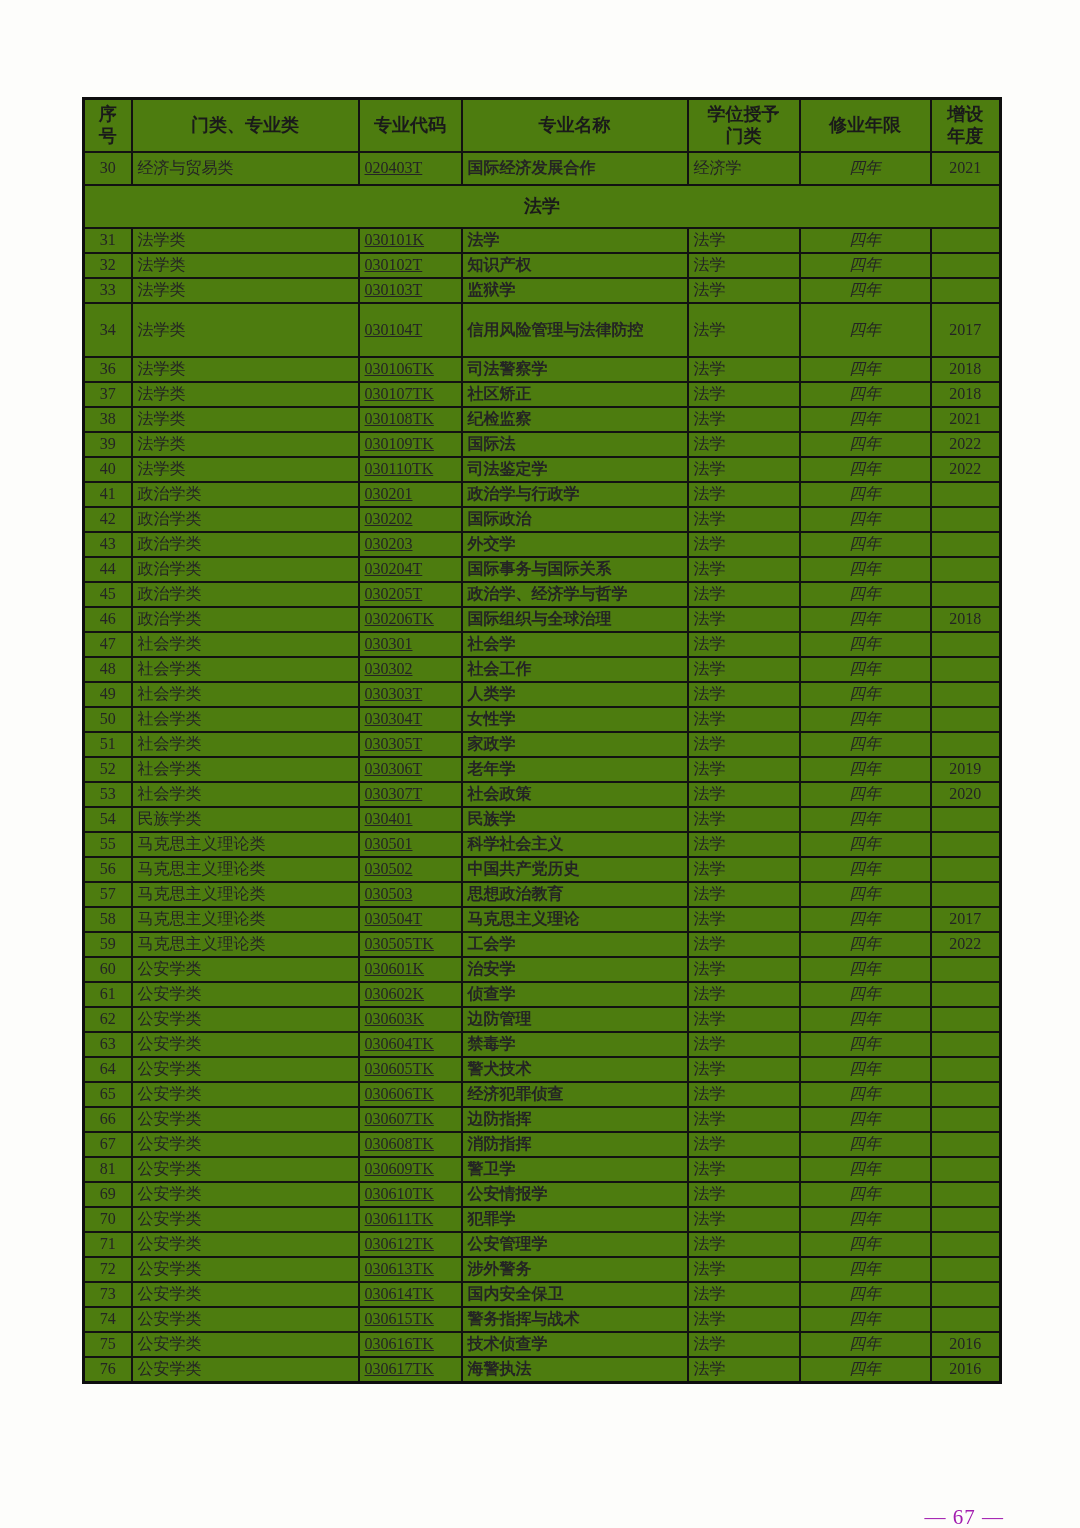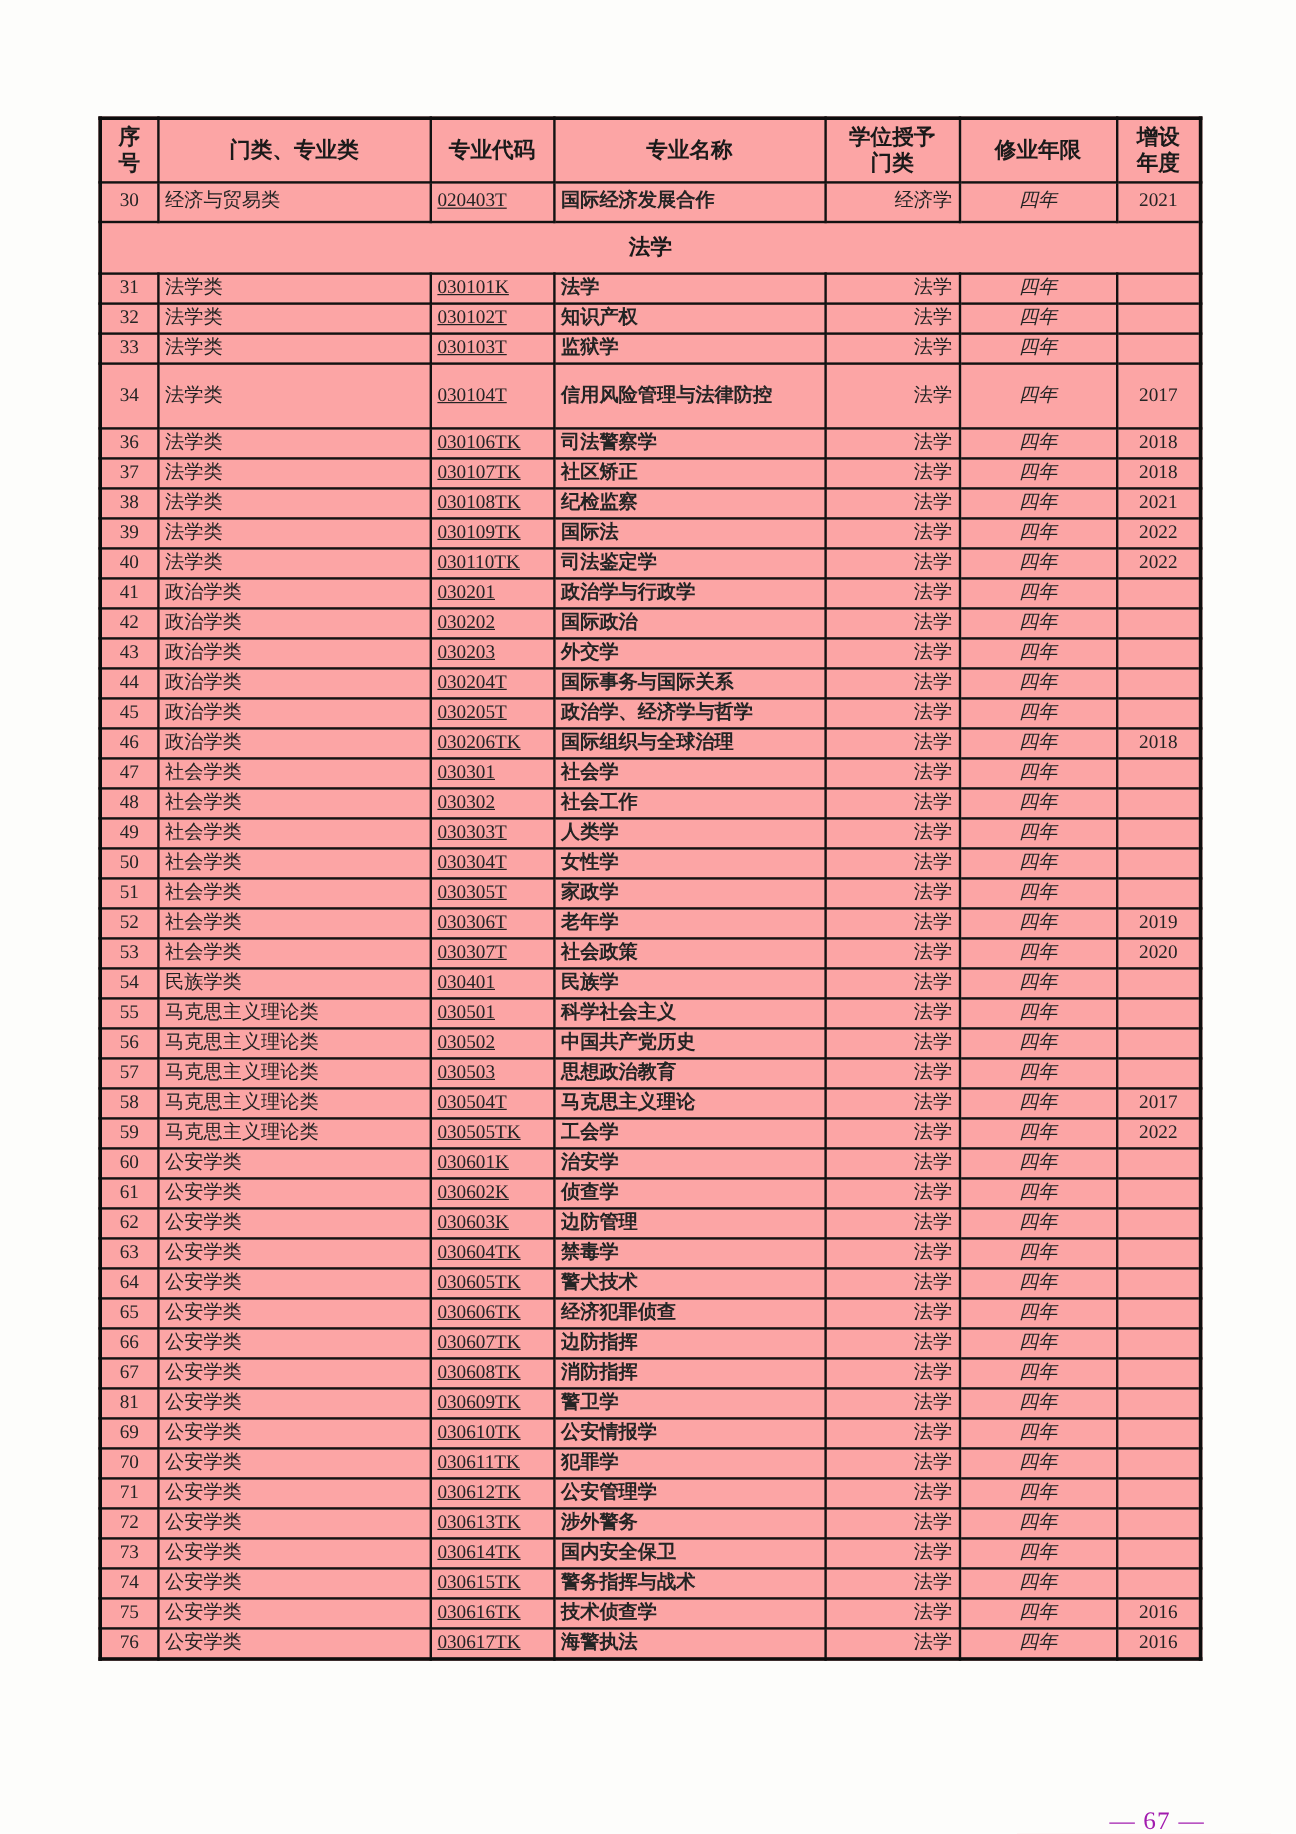--- a/index.html
+++ b/index.html
@@ -16,21 +16,21 @@
     color: #1e1e1e;
     overflow: hidden;
   }
   table.majors {
     position: absolute;
     left: 82px;
     top: 97px;
     width: 917px;
     border-collapse: collapse;
     table-layout: fixed;
-    background: #fca5a5;
+    background: #4d7c0f;
   }
   table.majors th,
   table.majors td {
     border: 2px solid #121212;
     padding: 0 5px;
     font-size: 16px;
     line-height: 1.15;
     overflow: hidden;
     white-space: nowrap;
     color: #242424;
@@ -54,21 +54,21 @@
     height: 41px;
     text-align: center;
     font-weight: bold;
     font-size: 18px;
     color: #1a1a1a;
   }
   td.c-seq    { text-align: center; }
   td.c-category { text-align: left; }
   td.c-code   { text-align: left; text-decoration: underline; }
   td.c-name   { text-align: left; font-weight: bold; }
-  td.c-degree { text-align: right; }
+  td.c-degree { text-align: left; }
   td.c-years  { text-align: center; font-style: italic; }
   td.c-added  { text-align: center; }
   .pagenum {
     position: absolute;
     top: 1505px;
     right: 76px;
     font-size: 21px;
     letter-spacing: 1px;
     color: #a21caf;
   }

